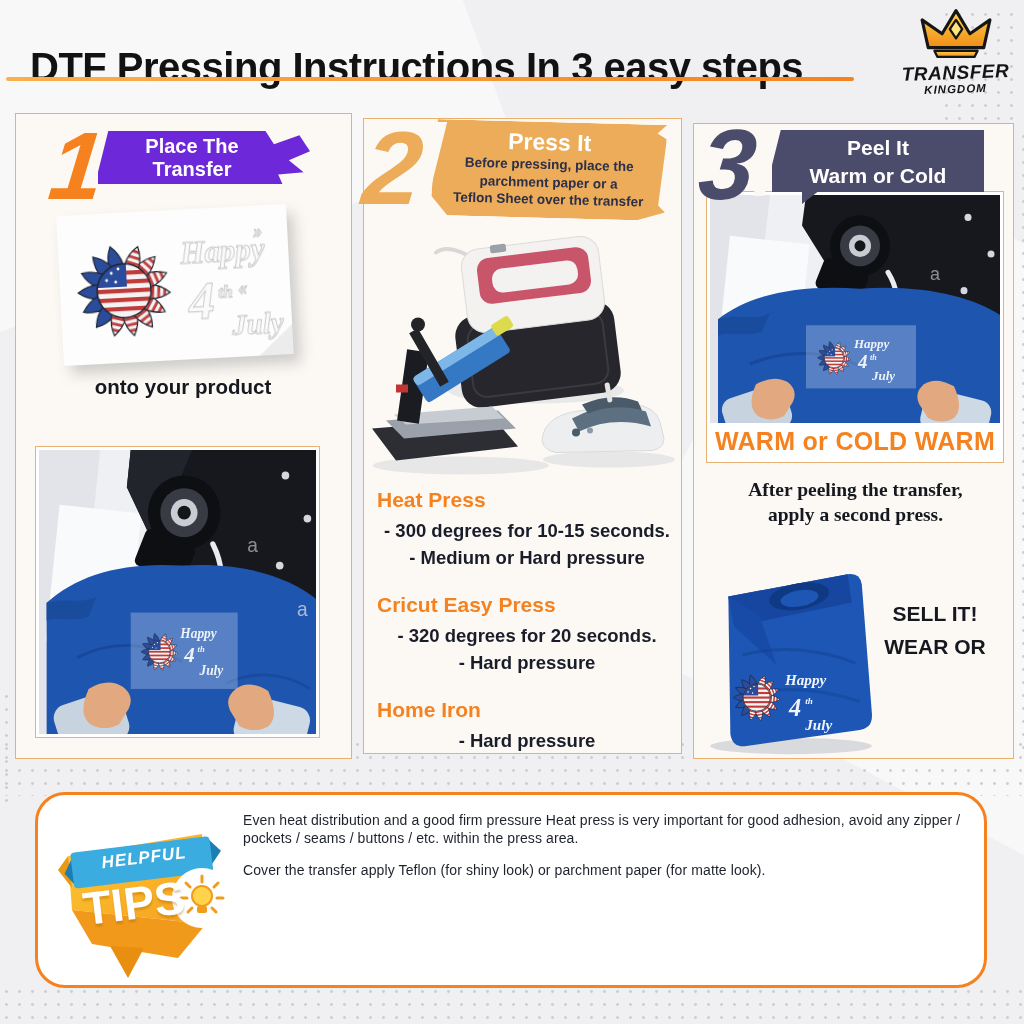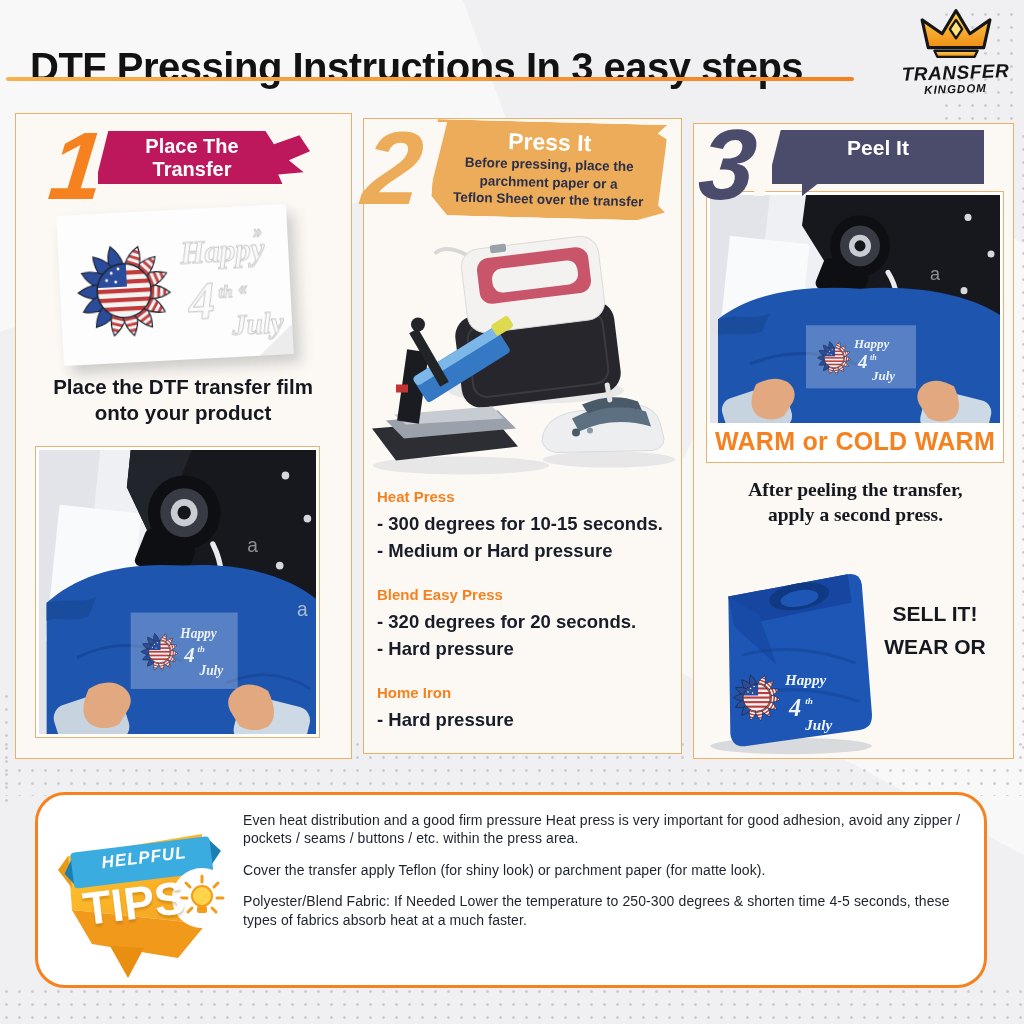--- a/index.html
+++ b/index.html
@@ -30,49 +30,49 @@
   
   .step-num{position:absolute;font-weight:900;font-style:italic;line-height:1;z-index:5;
             transform:skewX(-6deg);}
   .num1{left:50px;top:118px;font-size:96px;color:#f5821f;}
   .num2{left:364px;top:116px;font-size:104px;color:#ecac59;}
   .num3{left:700px;top:114px;font-size:100px;color:#4b4b6b;}
   .slash{position:absolute;background:#fcf9f5;transform:skewX(-14deg);z-index:4;}
   .slash1{left:90px;top:124px;width:11px;height:72px;}
   .slash2{left:424px;top:122px;width:11px;height:98px;}
   .slash3{left:762px;top:126px;width:11px;height:70px;}
-  .ribbon1{position:absolute;left:98px;top:131px;width:212px;height:53px;background:#be185d;z-index:3;
+  .ribbon1{position:absolute;left:98px;top:131px;width:212px;height:53px;background:#6d28d9;z-index:3;
            clip-path:polygon(0 0,79% 0,83% 25%,95% 8%,100% 38%,90% 55%,97% 78%,85% 82%,87% 100%,0 100%);
            display:flex;align-items:center;}
   .ribbon1 span{width:100%;text-align:center;padding-right:34px;padding-left:10px;
                 color:#fff;font-size:20px;font-weight:800;}
   .banner2{position:absolute;left:432px;top:122px;width:234px;height:96px;background:#ecac59;z-index:3;
            transform:rotate(1.5deg);text-align:center;
            clip-path:polygon(2% 0,100% 0,96% 9%,100% 15%,97% 84%,100% 91%,88% 100%,7% 100%,0 80%);}
   .banner2-title{margin-top:7px;color:#fff;font-size:23px;font-weight:800;}
   .banner2-sub{color:#2b2f49;font-size:13.5px;font-weight:800;line-height:1.3;}
-  .banner3{position:absolute;left:772px;top:130px;width:212px;height:54px;background:#4b4b6b;z-index:3;
+  .banner3{position:absolute;left:772px;top:130px;width:212px;height:62px;background:#4b4b6b;z-index:3;
            text-align:center;padding-top:4px;box-sizing:border-box;}
   .banner3:after{content:"";position:absolute;left:30px;bottom:-12px;width:0;height:0;
                  border-top:14px solid #4b4b6b;border-right:18px solid transparent;}
   .banner3 div{color:#fff;font-size:21px;font-weight:800;line-height:1.32;}
   
   .film{position:absolute;left:60px;top:208px;width:232px;height:156px;transform:rotate(-3deg);
         z-index:2;filter:drop-shadow(7px 9px 7px rgba(0,0,0,.18));}
   .caption1{position:absolute;left:33px;top:374px;width:300px;text-align:center;z-index:2;
             font-size:20.5px;font-weight:800;color:#15181f;line-height:1.27;}
   .frame{position:absolute;border:1px solid #e7b273;background:#fff;z-index:2;box-sizing:border-box;}
   .frame1{left:35px;top:446px;width:285px;height:292px;padding:3px;}
   .frame1 svg{display:block;width:100%;height:100%;}
   
   .devices{position:absolute;left:366px;top:230px;width:310px;height:250px;z-index:2;}
   .sections{position:absolute;left:377px;top:488px;width:300px;z-index:2;}
   .sec{margin-bottom:21px;}
-  .sec-h{font-size:15px;font-weight:800;color:#f5821f;margin:0 0 5px 0;}
-  .sec-line{font-size:18.5px;font-weight:800;color:#191d29;margin:0;line-height:1.48;}
+  .sec-h{font-size:21px;font-weight:800;color:#f5821f;margin:0 0 5px 0;}
+  .sec-line{font-size:18.5px;font-weight:800;color:#191d29;margin:0;line-height:1.48;text-align:center;}
   
   .frame3{left:706px;top:191px;width:298px;height:272px;padding:3px;display:flex;flex-direction:column;}
   .frame3 svg{display:block;width:100%;height:228px;}
   .peel-label{flex:1;display:flex;align-items:center;justify-content:center;
               font-size:25px;font-weight:800;color:#f5821f;letter-spacing:.3px;}
   .caption3{position:absolute;left:713px;top:477px;width:285px;text-align:center;z-index:2;
             font-size:19.5px;font-weight:800;color:#15181f;line-height:1.3;font-family:Liberation Serif, serif;}
   .folded{position:absolute;left:698px;top:543px;width:182px;height:214px;z-index:2;}
   .ready{position:absolute;left:860px;top:598px;width:150px;text-align:center;z-index:2;
          font-size:21px;font-weight:800;color:#15181f;line-height:1.55;}
@@ -192,21 +192,20 @@
         <text x="128" y="112" font-size="52">4</text>
         <text x="158" y="92" font-size="17">th</text>
         <text x="170" y="130" font-size="29">July</text>
         <text x="196" y="34" font-size="18">»</text>
         <text x="178" y="90" font-size="18">«</text>
       </g>
     </svg>
   </div>
 
   <div class="caption1">
-    <div>Place the DTF transfer film</div>
     <div>onto your product</div>
   </div>
 
   <div class="frame frame1">
     <svg viewBox="0 0 290 290" preserveAspectRatio="none">
       <rect width="290" height="290" fill="#eef0f3"></rect>
       <path d="M0 0 H64 L34 290 H0 Z" fill="#e2e4e9"></path>
       <rect x="14" y="60" width="86" height="140" fill="#f9fafb" transform="rotate(6 57 130)"></rect>
       <path d="M96 0 H290 V196 L236 208 L180 150 L120 96 L92 38 Z" fill="#17181d"></path>
       <path d="M96 0 H160 L120 96 L92 38 Z" fill="#22242b"></path>
@@ -287,33 +286,34 @@
     </svg>
   </div>
 
   <div class="sections">
     <div class="sec">
       <p class="sec-h">Heat Press</p>
       <p class="sec-line">- 300 degrees for 10-15 seconds.</p>
       <p class="sec-line">- Medium or Hard pressure</p>
     </div>
     <div class="sec">
-      <p class="sec-h">Blend Easy Press</p>
+      <p class="sec-h">Cricut Easy Press</p>
       <p class="sec-line">- 320 degrees for 20 seconds.</p>
       <p class="sec-line">- Hard pressure</p>
     </div>
     <div class="sec">
       <p class="sec-h">Home Iron</p>
       <p class="sec-line">- Hard pressure</p>
     </div>
   </div>
 
   <span class="step-num num3">3</span>
   <div class="banner3">
     <div>Peel It</div>
+    <div>Warm or Cold</div>
   </div>
   <div class="slash slash3"></div>
 
   <div class="frame frame3">
     <svg viewBox="0 0 290 224" preserveAspectRatio="none">
       <rect width="290" height="224" fill="#eef0f3"></rect>
       <path d="M0 0 H60 L34 224 H0 Z" fill="#e2e4e9"></path>
       <rect x="14" y="44" width="80" height="110" fill="#f9fafb" transform="rotate(6 54 99)"></rect>
       <path d="M96 0 H290 V150 L236 160 L180 116 L120 74 L92 30 Z" fill="#17181d"></path>
       <circle cx="150" cy="50" r="30" fill="#0e0f13"></circle>
@@ -412,16 +412,15 @@
       <circle cx="152" cy="92" r="10" fill="#ffd34a" stroke="#f29c1b" stroke-width="2"></circle>
       <rect x="147" y="102" width="10" height="7" rx="2" fill="#f29c1b"></rect>
     </svg>
     <div class="badge-helpful">HELPFUL</div>
     <div class="badge-tips">TIPS</div>
   </div>
 
   <div class="tips-text">
     <p>Even heat distribution and a good firm pressure Heat press is very important for good adhesion, avoid any zipper / pockets / seams / buttons / etc. within the press area.</p>
     <p>Cover the transfer apply Teflon (for shiny look) or parchment paper (for matte look).</p>
-    <p>Polyester/Blend Fabric: If Needed Lower the temperature to 250-300 degrees &amp; shorten time 4-5 seconds, these types of fabrics absorb heat at a much faster.</p>
   </div>
 
 </div>
 
 </body></html>

